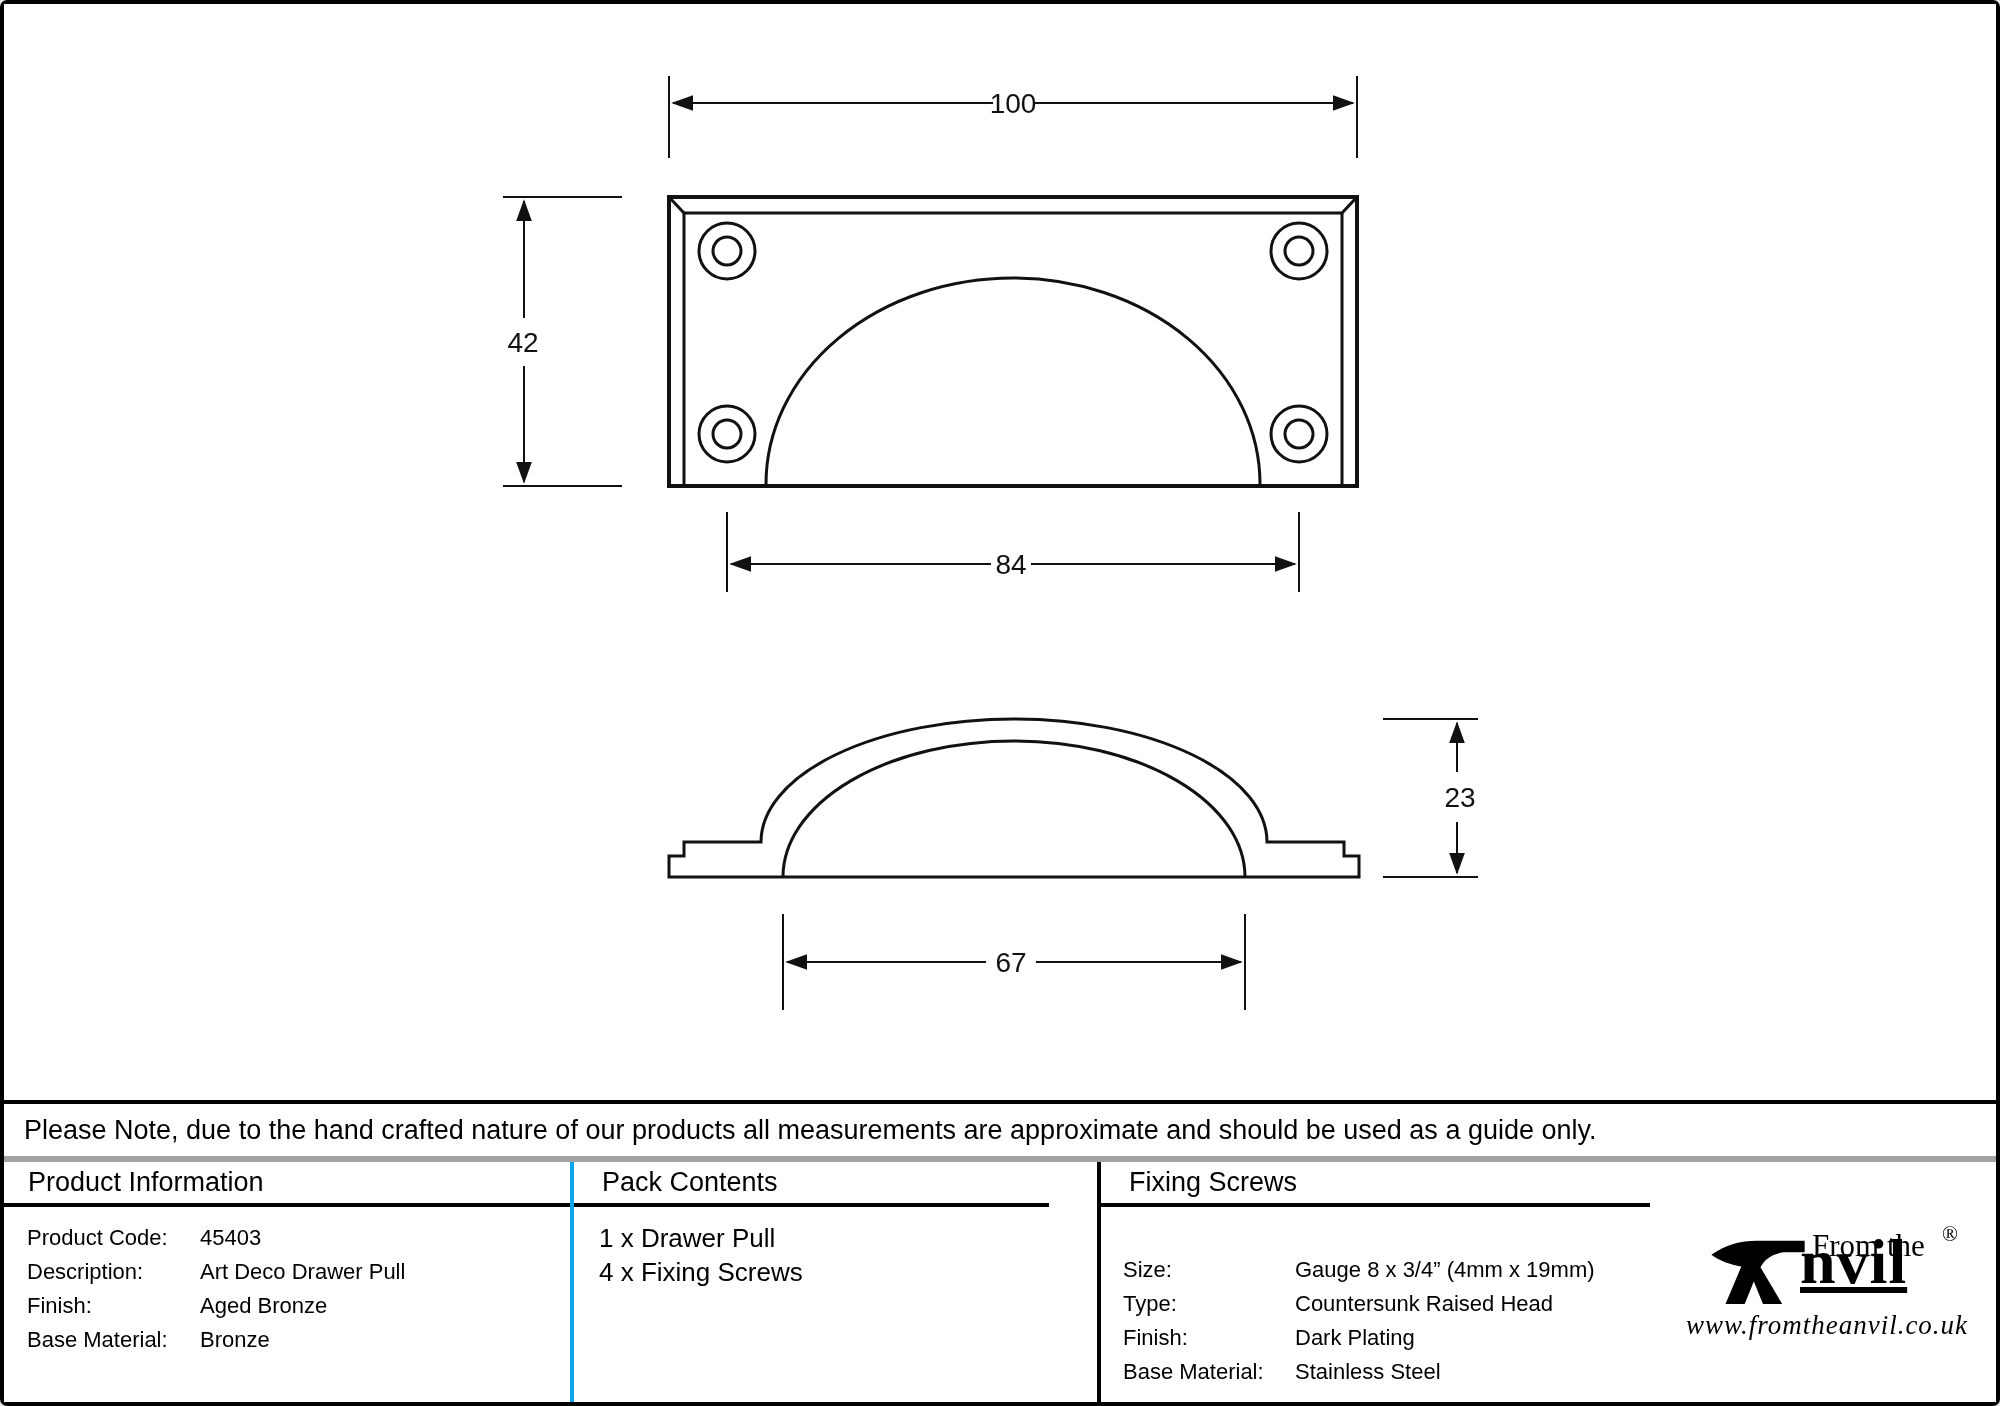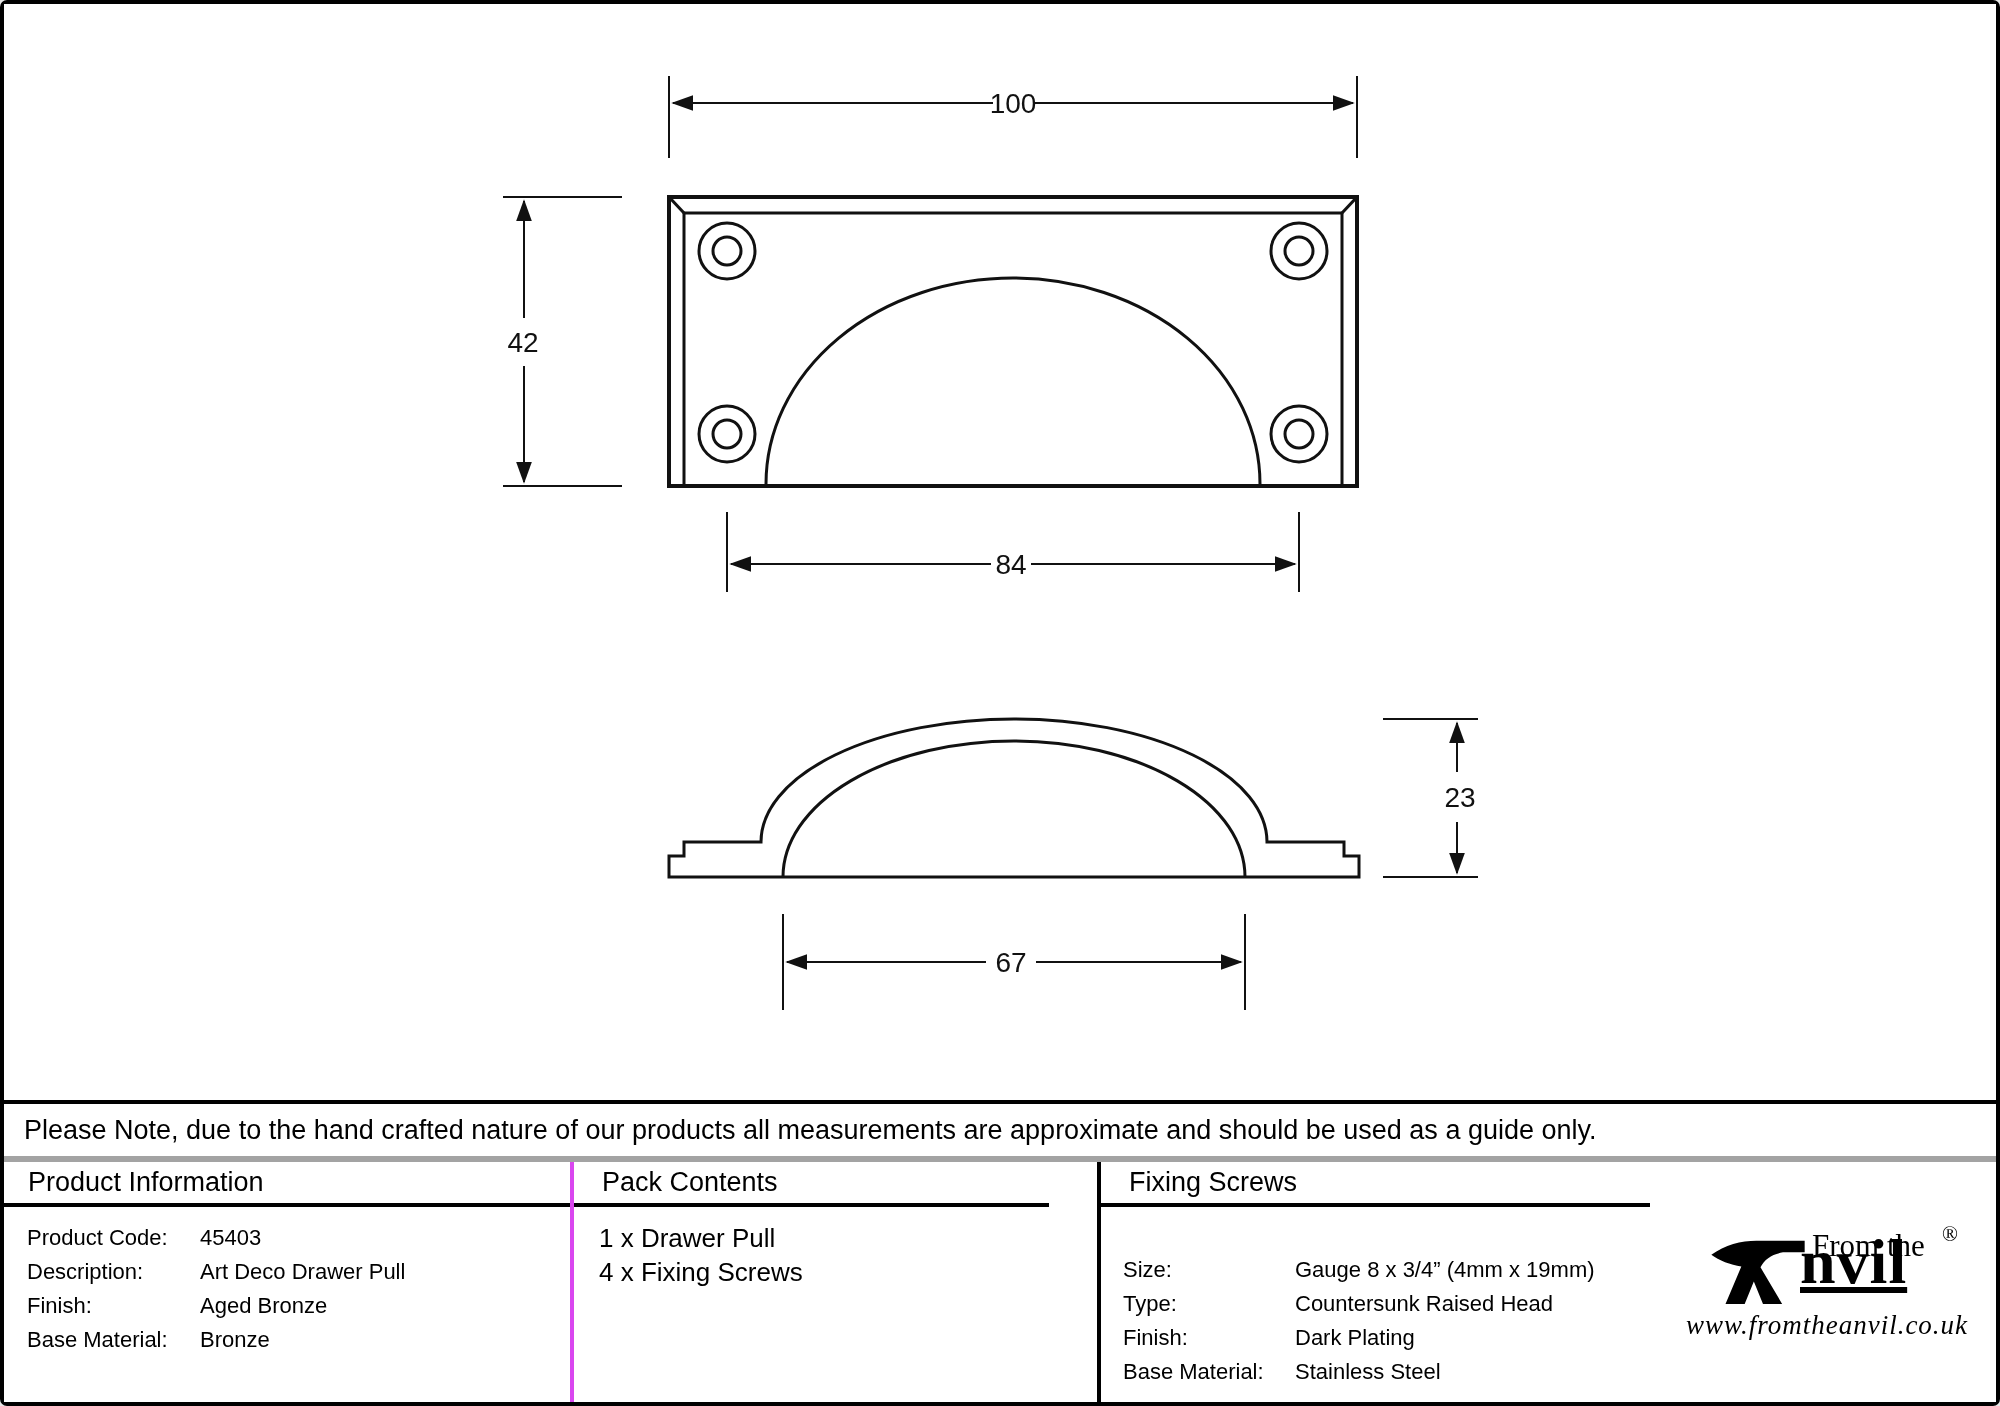--- a/index.html
+++ b/index.html
@@ -14,21 +14,21 @@
   
   .note-bar{
     position:absolute;left:0;top:1100px;width:2000px;height:62px;box-sizing:border-box;
     border-top:4px solid #000;border-bottom:6px solid #a3a3a3;
     display:flex;align-items:center;padding-left:24px;font-size:27px;
   }
   
   .spec-table{position:absolute;left:0;top:1162px;width:2000px;height:244px;}
   .col{position:absolute;top:0;bottom:0;box-sizing:border-box;}
   .col-1{left:0;width:570px;}
-  .col-2{left:570px;width:479px;border-left:4px solid #d946ef;}
+  .col-2{left:570px;width:479px;border-left:4px solid #0ea5e9;}
   .col-3{left:1097px;width:553px;border-left:4px solid #000;}
   .col-4{left:1650px;width:350px;border-left:4px solid #000;}
   .cell-header{
     box-sizing:border-box;height:45px;border-bottom:4px solid #000;
     font-size:27px;display:flex;align-items:center;padding-left:28px;
   }
   .cell-body{padding-top:14px;}
   .kv-row{display:flex;height:34px;line-height:34px;font-size:22px;}
   .kv-label{width:173px;flex:0 0 auto;}
   .kv-value{flex:1;}

